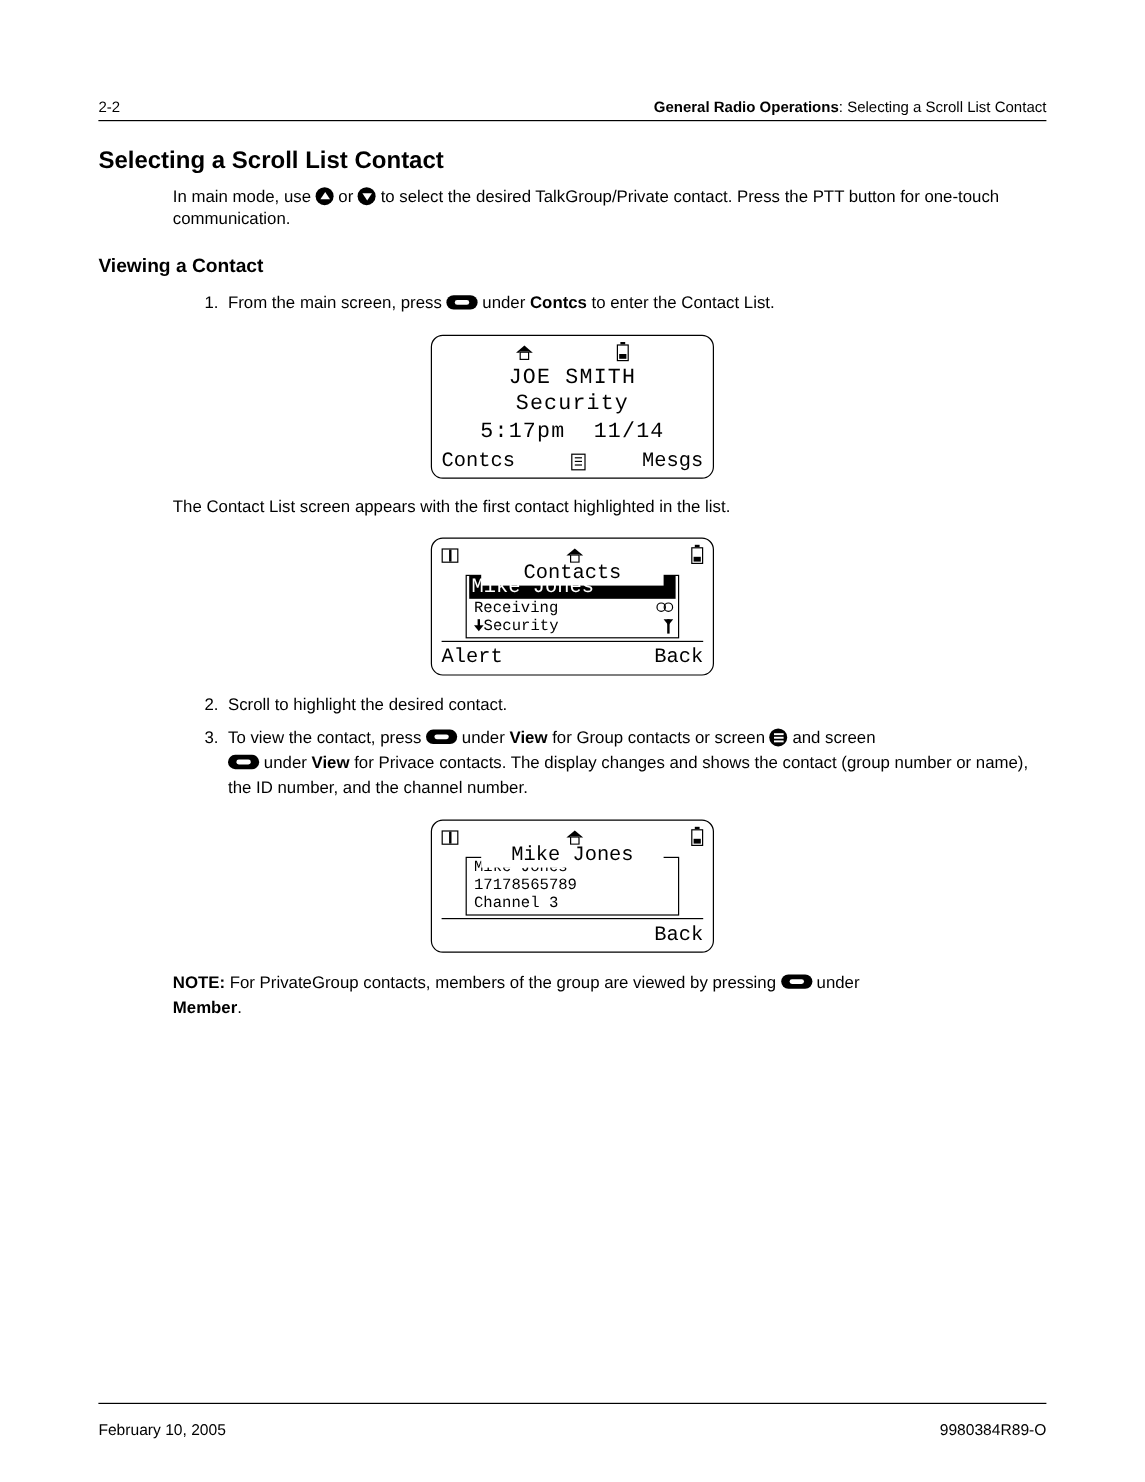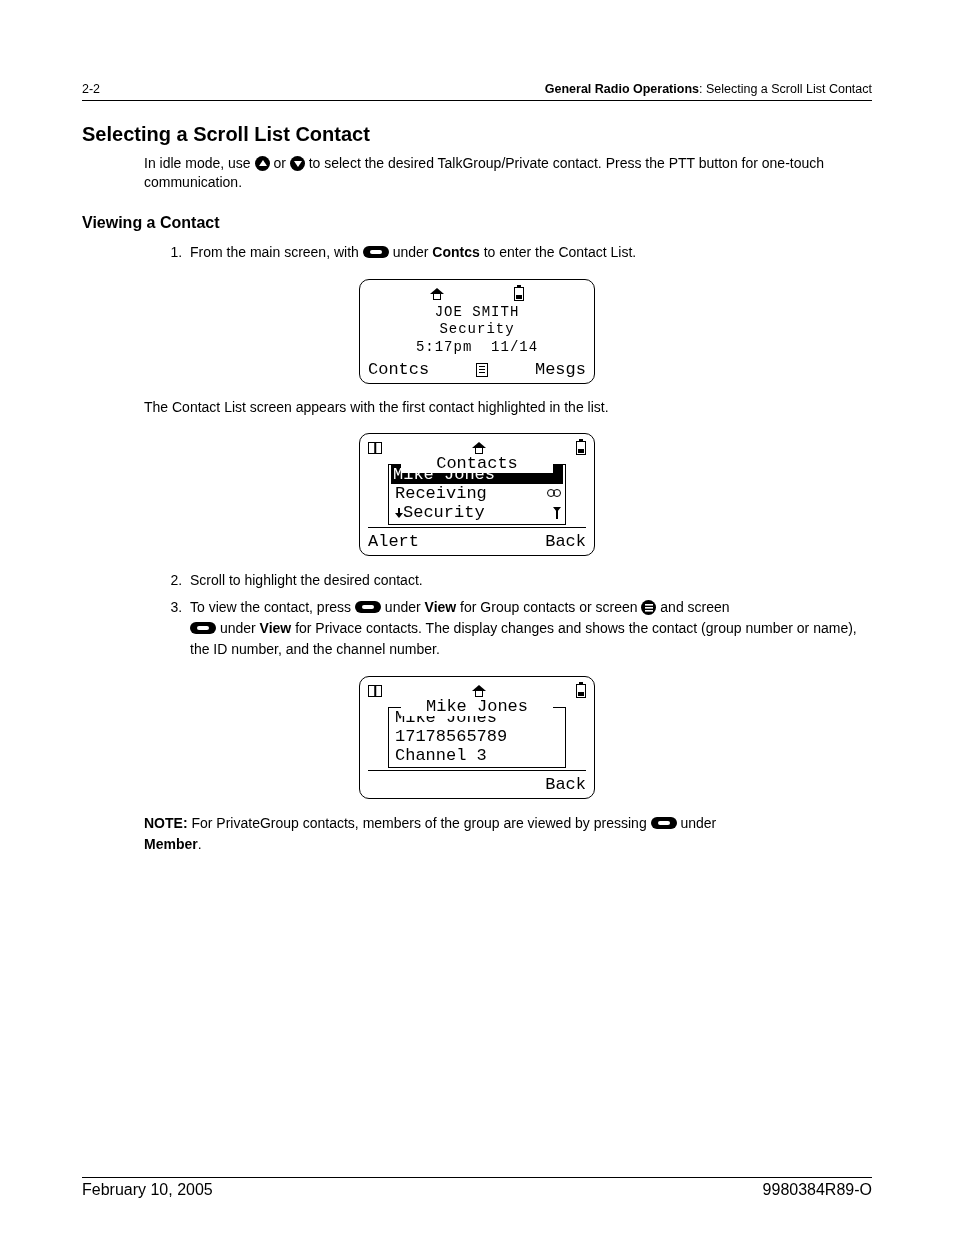--- a/index.html
+++ b/index.html
@@ -102,21 +102,21 @@
     border-radius: 10px;
     padding: 6px 8px 4px 8px;
     font-family: "Courier New", monospace;
     background: #fff;
   }
   .lcd .status {
     display:flex; justify-content:space-between; align-items:center;
     height:16px; margin-bottom:2px;
   }
   .lcd .status.center { justify-content:center; gap:70px; }
-  .lcd .line { text-align:center; font-size:14px; letter-spacing:1px; line-height:1.25; }
+  .lcd .line { text-align:center; font-size:18px; letter-spacing:1px; line-height:1.25; }
   .lcd .softkeys {
     display:flex; justify-content:space-between; align-items:center;
     font-size:17px; margin-top:2px; padding-top:2px;
   }
   .lcd hr { border:none; border-top:1px solid #000; margin:2px 0; }
 
   
   .i-home { width:14px; height:12px; position:relative; display:inline-block; }
   .i-home::before { content:""; position:absolute; left:0; top:0; border-left:7px solid transparent; border-right:7px solid transparent; border-bottom:6px solid #000;}
   .i-home::after { content:""; position:absolute; left:3px; top:5px; width:8px; height:7px; border:1.5px solid #000; box-sizing:border-box; background:#fff;}
@@ -135,59 +135,59 @@
   .i-ant::after { content:""; position:absolute; left:0; top:0; border-left:4px solid transparent; border-right:4px solid transparent; border-top:5px solid #000;}
   .i-down-arrow { width:8px; display:inline-block; position:relative; height:10px; vertical-align:-1px;}
   .i-down-arrow::before{content:"";position:absolute;left:3px;top:0;width:2px;height:6px;background:#000;}
   .i-down-arrow::after{content:"";position:absolute;left:0;top:5px;border-left:4px solid transparent;border-right:4px solid transparent;border-top:5px solid #000;}
 
   
   .frame { border:1px solid #000; margin:2px 20px; padding:0 0 2px 0; position:relative;}
   .frame-title { position:absolute; top:-11px; left:0; right:0; text-align:center; font-size:17px; background:#fff; padding:0 4px;}
   .frame-title.span { left:12px; right:12px; }
   .hl { background:#000; color:#fff; padding:0 2px; display:block; text-align:left; margin:0 2px;}
-  .row-left { text-align:left; padding-left:6px; font-size:17px; display:flex; justify-content:space-between; align-items:center; padding-right:4px;}
+  .row-left { text-align:left; padding-left:6px; font-size:13px; display:flex; justify-content:space-between; align-items:center; padding-right:4px;}
 
   .footer {
     position:absolute; bottom:36px; left:82px; right:82px;
     border-top:1.5px solid #000;
-    padding-top:3px;
+    padding-top:14px;
     display:flex; justify-content:space-between;
-    font-size:16px;
+    font-size:13px;
   }
 </style>
 </head>
 <body>
 
 <div class="page">
 
   <div class="header">
     <span>2-2</span>
     <span class="hr-right">
       <span>General Radio Operations</span><span class="hr-sub">: <span>Selecting a Scroll List Contact</span></span>
     </span>
   </div>
 
   <h1>Selecting a Scroll List Contact</h1>
 
   <div class="body-indent">
     <p>
-      <span>In idle mode, use</span>
+      <span>In main mode, use</span>
       <span class="circ up"></span>
       <span>or</span>
       <span class="circ down"></span>
       <span>to select the desired TalkGroup/Private contact. Press the PTT button for one-touch communication.</span>
     </p>
   </div>
 
   <h2>Viewing a Contact</h2>
 
   <ol>
     <li>
-      <span>From the main screen, with</span>
+      <span>From the main screen, press</span>
       <span class="pill"></span>
       <span>under</span>
       <span class="bold">Contcs</span>
       <span>to enter the Contact List.</span>
     </li>
   </ol>
 
   <div class="lcd">
     <div class="status center">
       <span class="i-home"></span>

